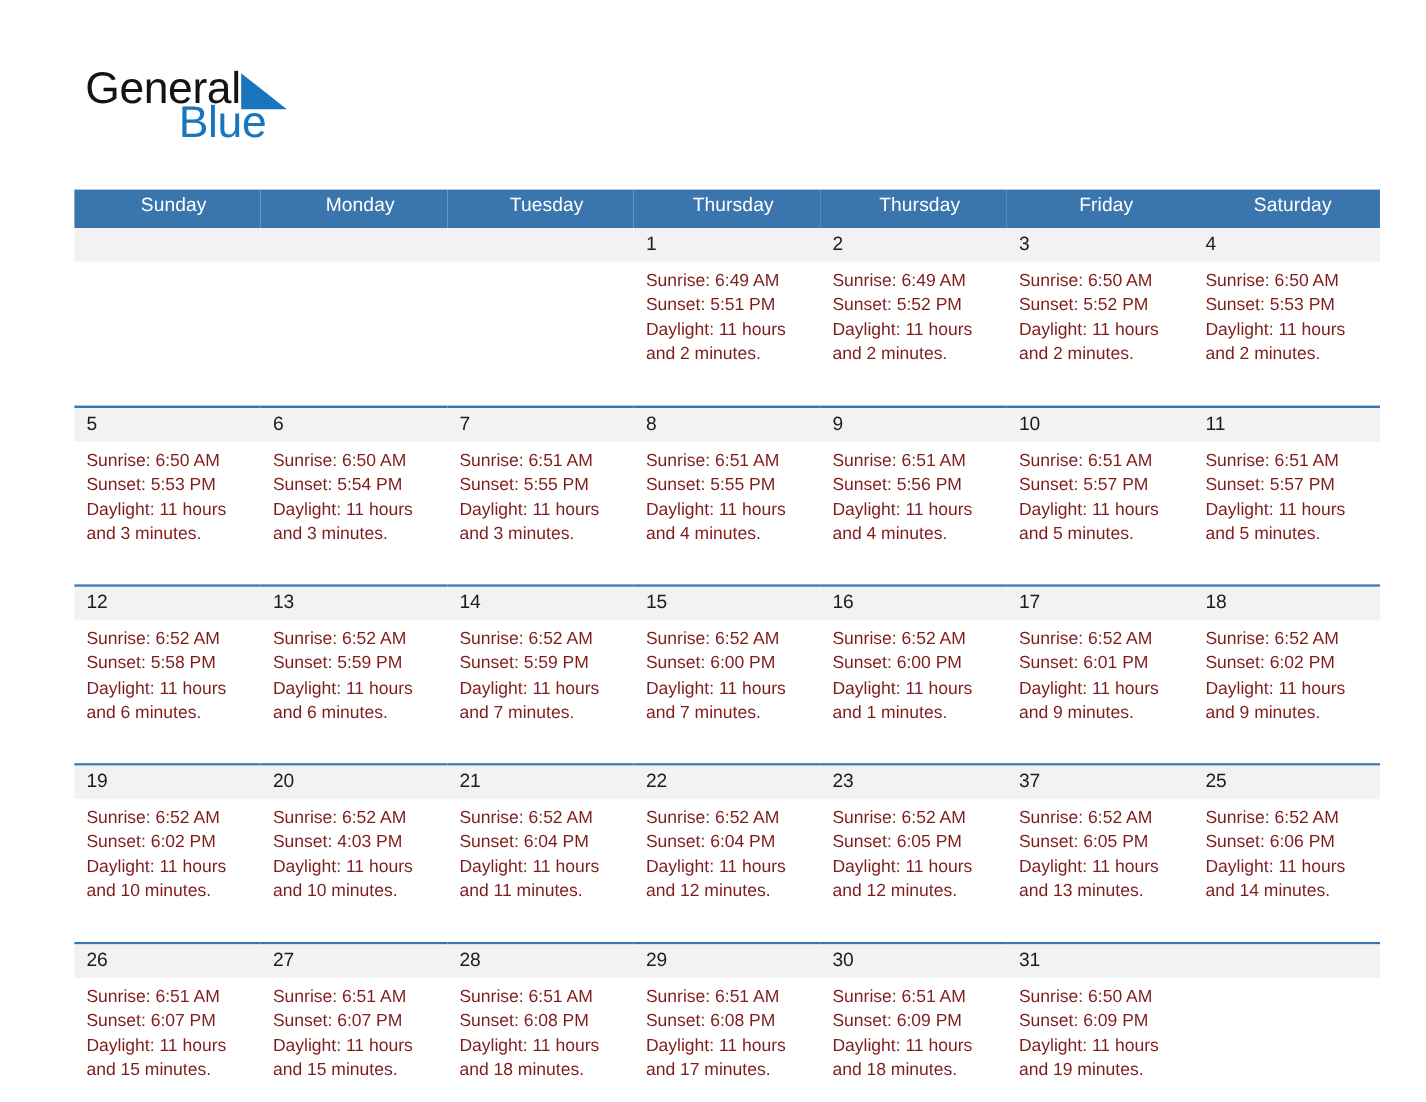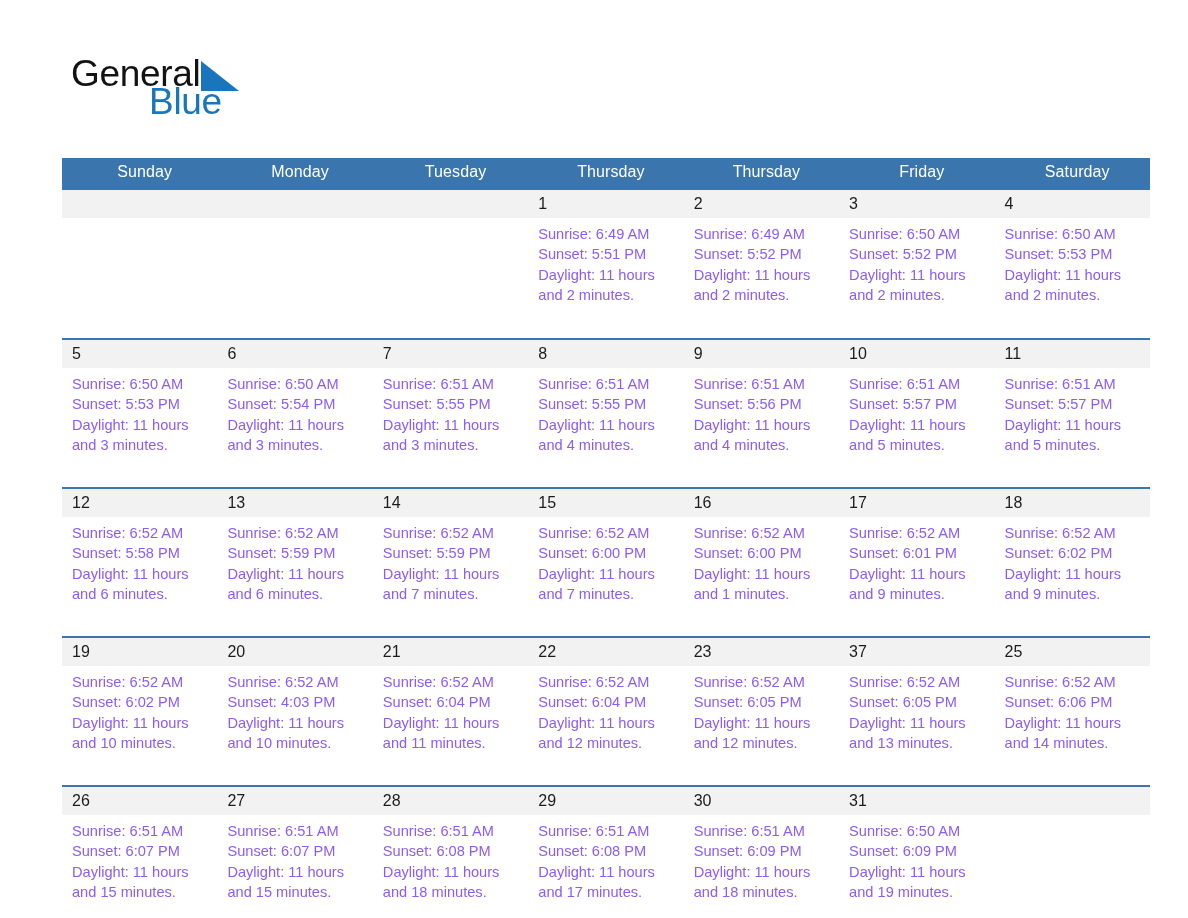--- a/index.html
+++ b/index.html
@@ -140,21 +140,21 @@
     line-height: 28px;
     padding-left: 10px;
     font-size: 16px;
     color: #1c1c1c;
   }
   .daycell.empty .daynum-band { background: #f2f2f2; }
   .details {
     padding: 6px 8px 0 10px;
     font-size: 14.6px;
     line-height: 20.3px;
-    color: #8b5cf6;
+    color: #7f1d1d;
   }
   .details div { white-space: nowrap; }
   .spacer-row td {
     height: 14px;
     padding: 0;
     border: none;
     background: #ffffff;
   }
 </style>
 </head>

